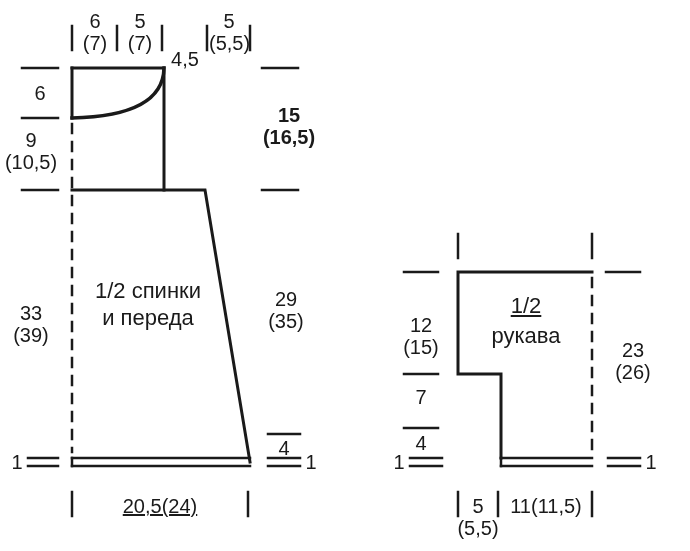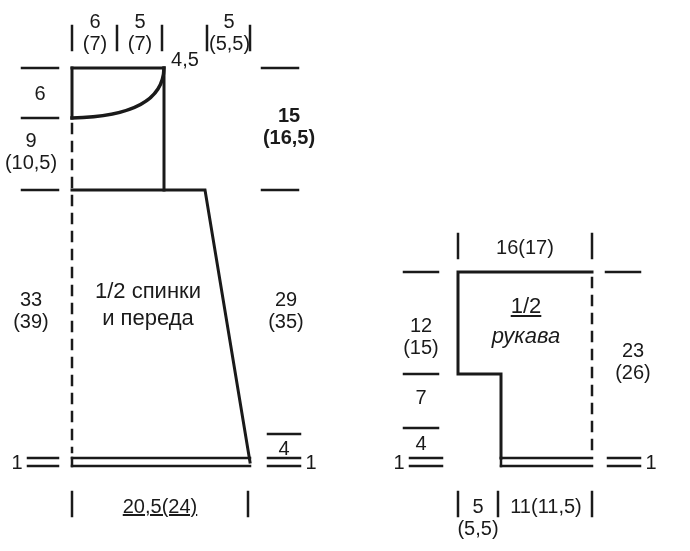--- a/index.html
+++ b/index.html
@@ -151,42 +151,41 @@
   <div class="lbl" style="left:164px; top:32px; width:42px;margin-top:16px;">4,5</div>
 
   <div class="lbl" style="left:209px; top:10px; width:40px;">5
 (5,5)</div>
 
   <div class="lbl" style="left:22px; top:82px; width:36px;">6</div>
 
   <div class="lbl" style="left:0px; top:129px; width:62px;">9
 (10,5)</div>
 
-  <div class="lbl" style="left:0px; top:288px; width:62px;">33
+  <div class="lbl" style="left:0px; top:302px; width:62px;">33
 (39)</div>
 
   <div class="lbl" style="left:250px; top:104px; width:78px;font-weight:bold;">15
 (16,5)</div>
 
   <div class="lbl" style="left:254px; top:288px; width:64px;">29
 (35)</div>
 
   <div class="lbl" style="left:268px; top:437px; width:32px;">4</div>
 
   <div class="lbl" style="left:110px; top:495px; width:100px;text-decoration:underline;">20,5(24)</div>
 
   <div class="lbl" style="left:8px; top:451px; width:18px;">1</div>
 
   <div class="lbl" style="left:302px; top:451px; width:18px;">1</div>
 
   <div class="lbl piece-name" style="left:80px; top:277px; width:136px;">1/2 спинки</div>
 
   <div class="lbl piece-name" style="left:80px; top:304px; width:136px;">и переда</div>
 
-  <div class="lbl" style="left:474px; top:236px; width:102px;">16(17)</div>
 
   <div class="lbl" style="left:398px; top:290px; width:46px;margin-top:24px;">12
 (15)</div>
 
   <div class="lbl" style="left:404px; top:386px; width:34px;">7</div>
 
   <div class="lbl" style="left:404px; top:432px; width:34px;">4</div>
 
   <div class="lbl" style="left:604px; top:339px; width:58px;">23
 (26)</div>
@@ -195,15 +194,15 @@
 (5,5)</div>
 
   <div class="lbl" style="left:502px; top:495px; width:88px;">11(11,5)</div>
 
   <div class="lbl" style="left:390px; top:451px; width:18px;">1</div>
 
   <div class="lbl" style="left:642px; top:451px; width:18px;">1</div>
 
   <div class="lbl piece-name" style="left:484px; top:292px; width:84px;text-decoration:underline;">1/2</div>
 
-  <div class="lbl piece-name" style="left:478px; top:322px; width:96px;font-style:italic;">рукава</div>
+  <div class="lbl piece-name" style="left:478px; top:322px; width:96px;">рукава</div>
 
 </div>
 
 </body></html>

